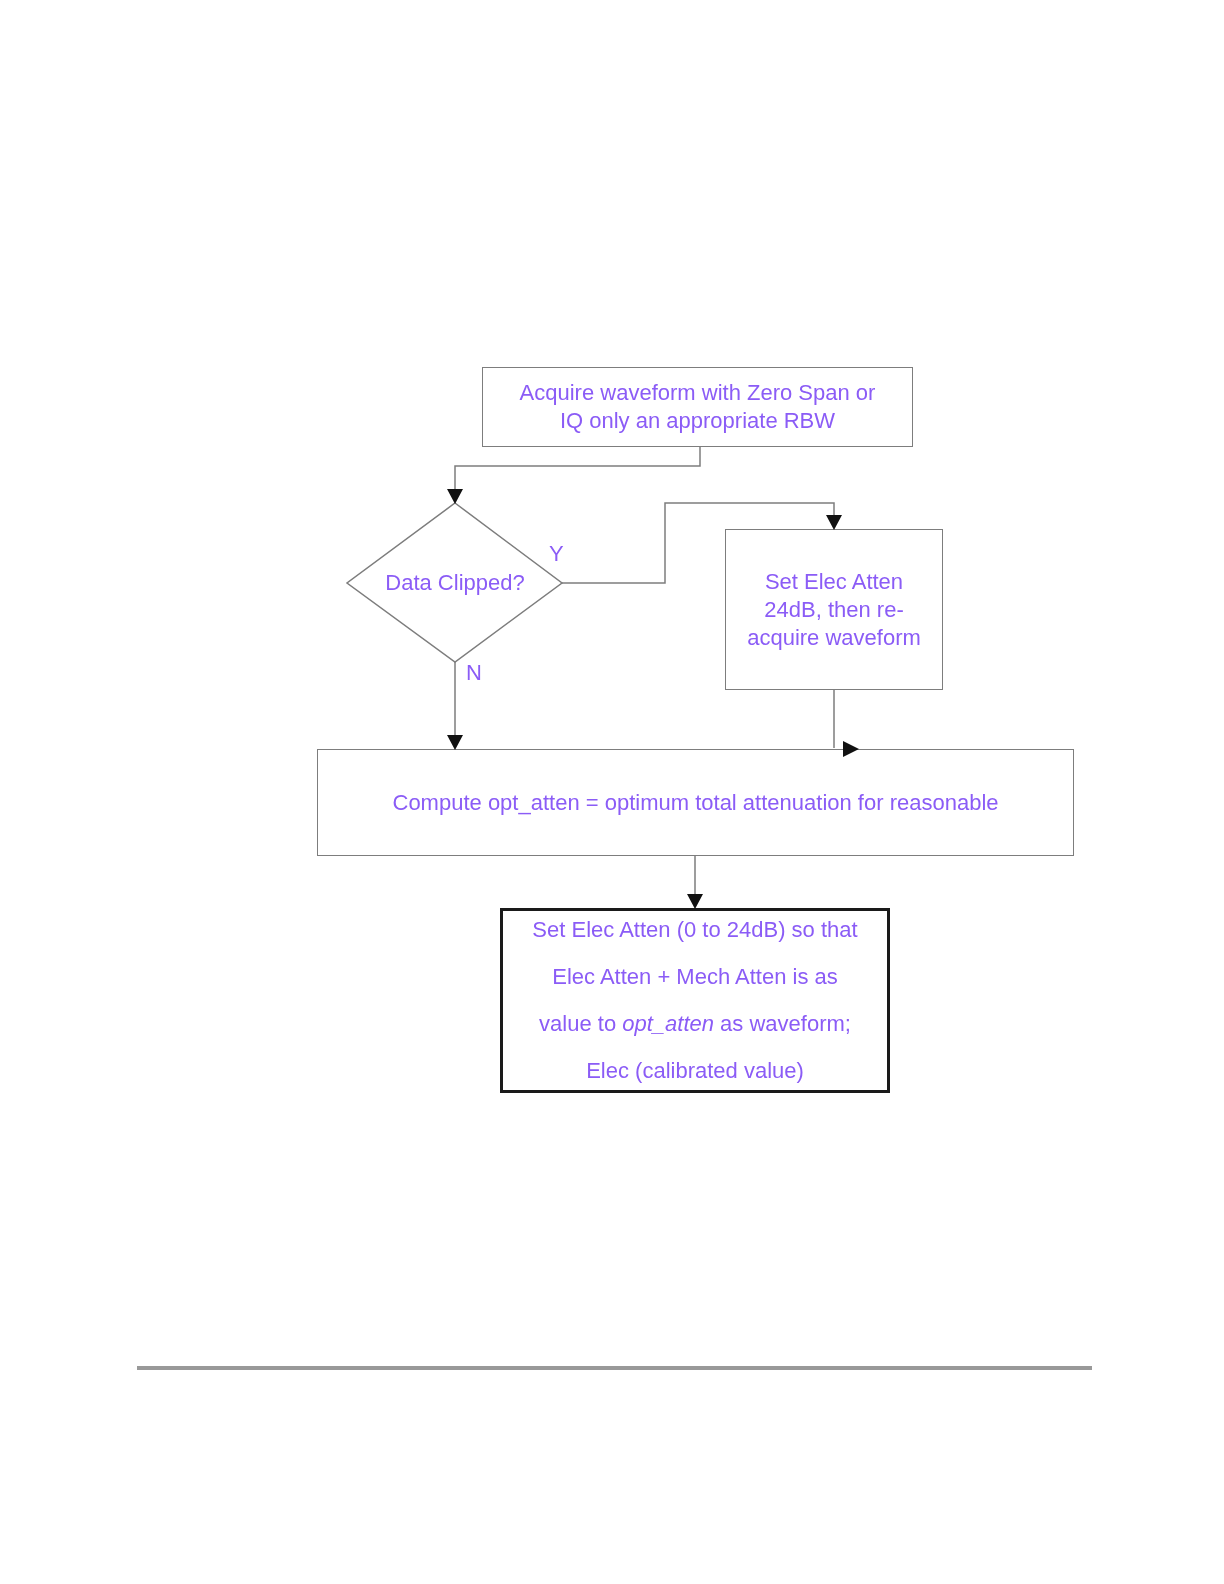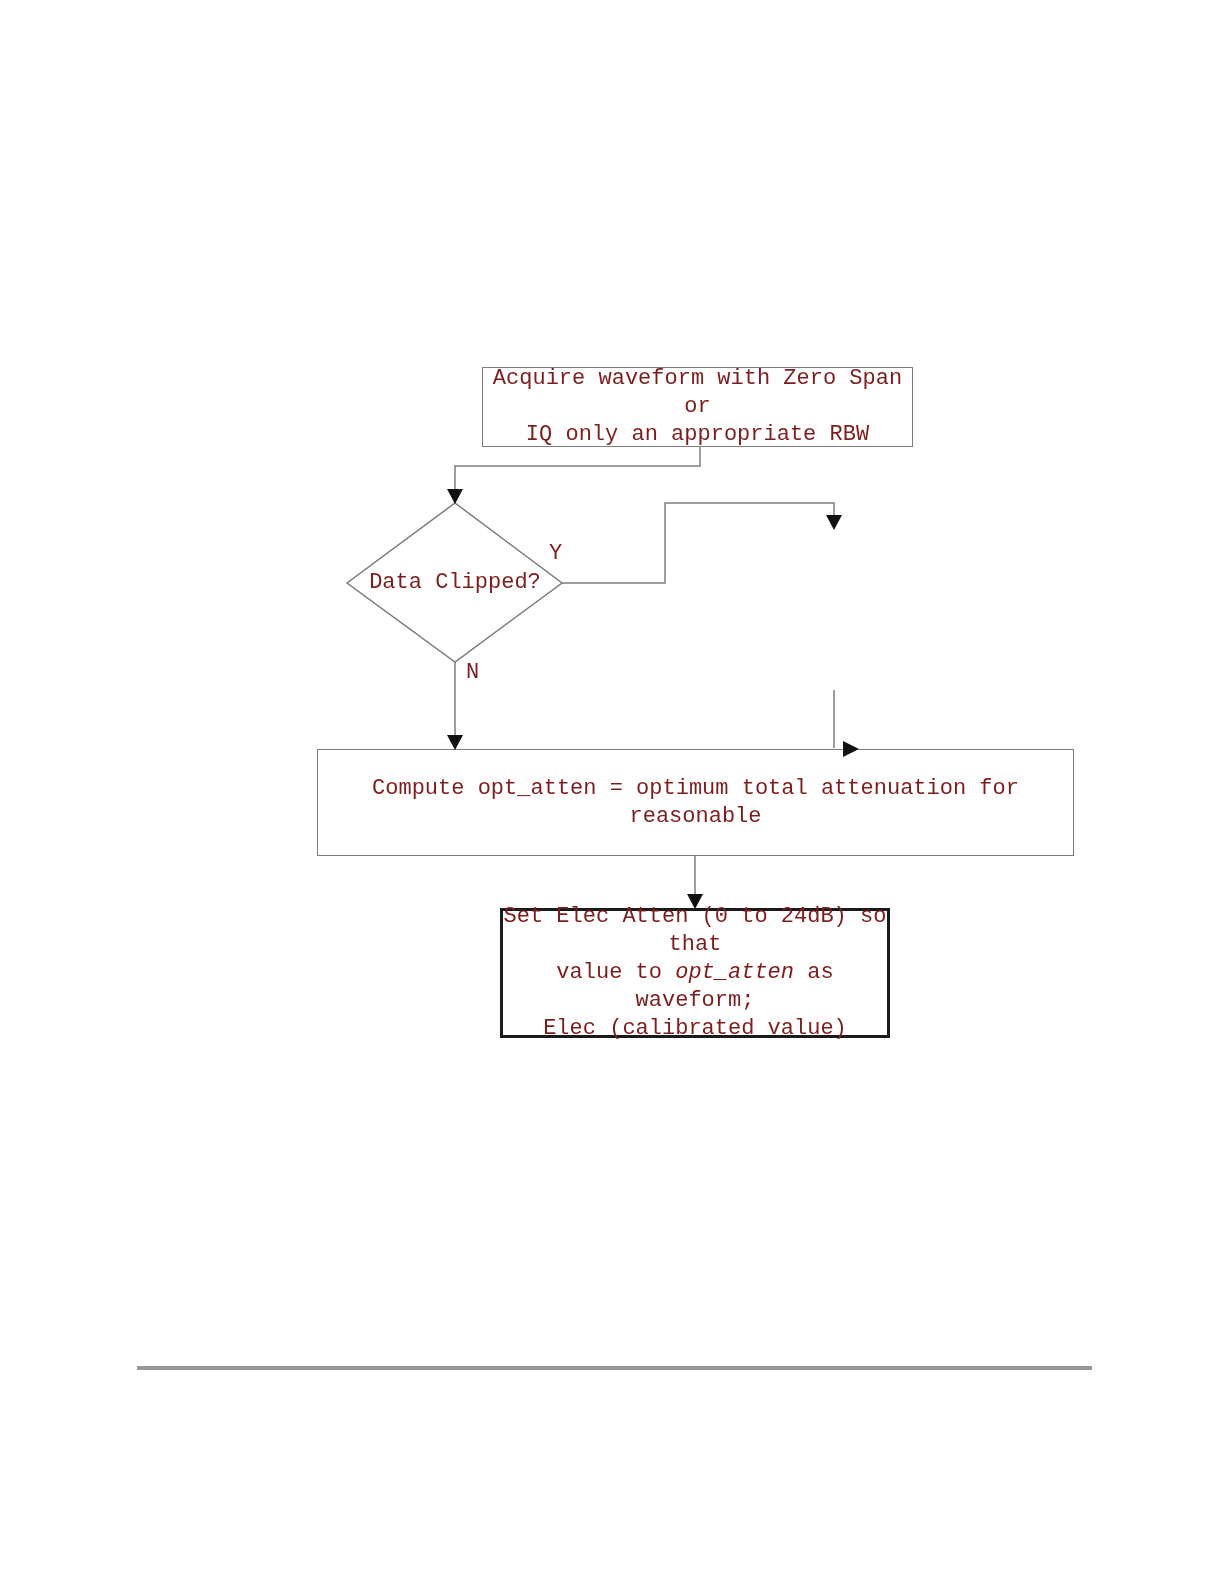--- a/index.html
+++ b/index.html
@@ -1,42 +1,42 @@
 <!DOCTYPE html>
 <html><head>
 <meta charset="utf-8">
 <style>
   html, body { margin: 0; padding: 0; background: #ffffff; }
   .canvas {
     position: relative;
     width: 1224px;
     height: 1584px;
     background: #ffffff;
-    font-family: Liberation Mono, monospace;
-    color: #7f1d1d;
+    font-family: Liberation Sans, sans-serif;
+    color: #8b5cf6;
     overflow: hidden;
   }
   .node {
     position: absolute;
     box-sizing: border-box;
     background: #ffffff;
     border: 1px solid #7d7d7d;
     display: flex;
     flex-direction: column;
     align-items: center;
     justify-content: center;
     text-align: center;
     font-size: 22px;
     line-height: 28px;
     z-index: 1;
   }
   #node-acquire { left: 482px; top: 367px; width: 431px; height: 80px; }
   #node-set24   { left: 725px; top: 529px; width: 218px; height: 161px; }
   #node-compute { left: 317px; top: 749px; width: 757px; height: 107px; gap: 8px; }
-  #node-final   { left: 500px; top: 908px; width: 390px; height: 130px; border: 3px solid #1a1a1a; }
+  #node-final   { left: 500px; top: 908px; width: 390px; height: 185px; border: 3px solid #1a1a1a; gap: 19px; }
   .overlay {
     position: absolute;
     left: 0; top: 0;
     z-index: 2;
     pointer-events: none;
   }
   .float-label {
     position: absolute;
     z-index: 3;
     font-size: 22px;
@@ -61,27 +61,33 @@
 </head>
 <body>
 
 <div class="canvas">
 
   <div class="node" id="node-acquire">
     <div>Acquire waveform with Zero Span or</div>
     <div>IQ only an appropriate RBW</div>
   </div>
 
+  <div class="node" id="node-set24">
+    <div>Set Elec Atten</div>
+    <div>24dB, then re-</div>
+    <div>acquire waveform</div>
+  </div>
 
   <div class="node" id="node-compute">
     <div>Compute opt_atten = optimum total attenuation for reasonable</div>
   </div>
 
   <div class="node" id="node-final">
     <div>Set Elec Atten (0 to 24dB) so that</div>
+    <div>Elec Atten + Mech Atten is as</div>
     <div><span>value to </span><em>opt_atten</em><span> as waveform;</span></div>
     <div>Elec (calibrated value)</div>
   </div>
 
   <svg class="overlay" width="1224" height="1584" viewBox="0 0 1224 1584">
 
     <polygon points="455,503 562,583 455,662 347,583" fill="#ffffff" stroke="#7d7d7d" stroke-width="1.5"></polygon>
 
     <path d="M700,447 L700,466 L455,466 L455,491" fill="none" stroke="#7d7d7d" stroke-width="1.5"></path>
     <path d="M561,583 L665,583 L665,503 L834,503 L834,517" fill="none" stroke="#7d7d7d" stroke-width="1.5"></path>

